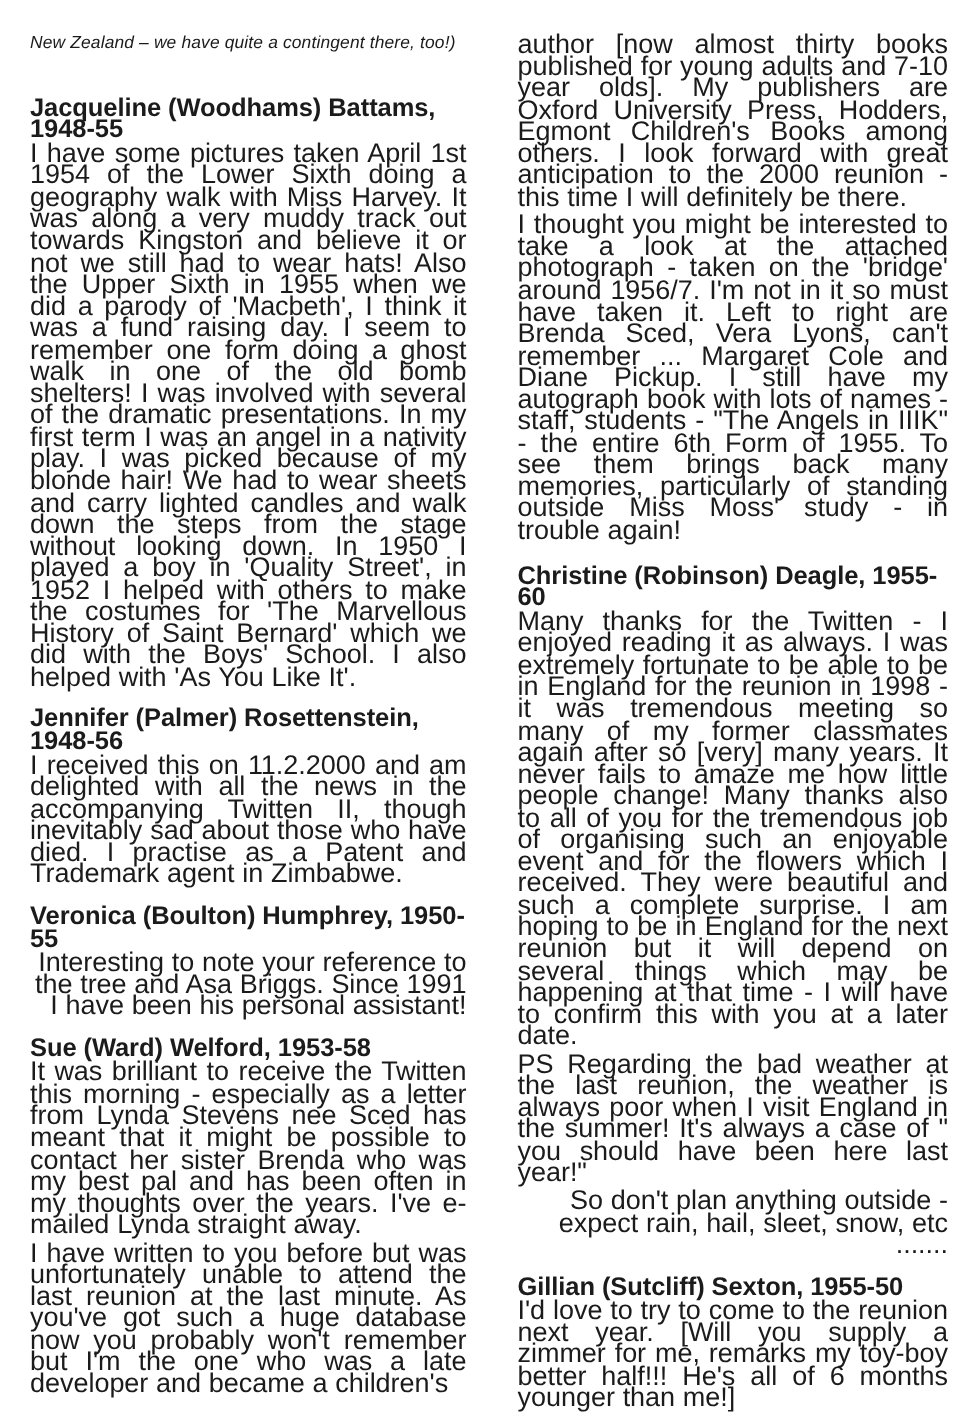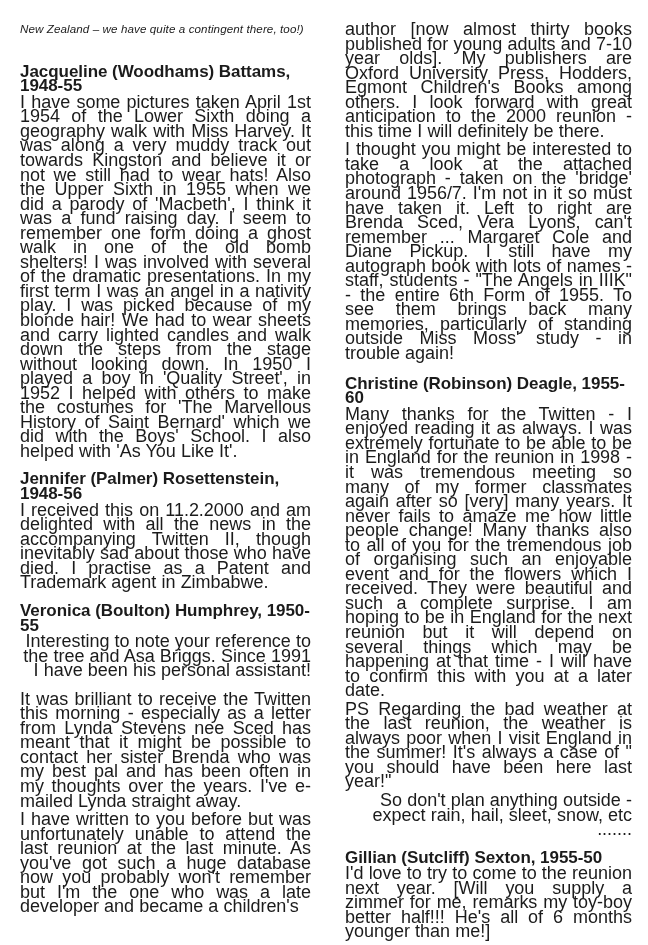--- a/index.html
+++ b/index.html
@@ -103,20 +103,21 @@
         <div class="entry-heading">Jennifer (Palmer) Rosettenstein, 1948-56</div>
         <p class="para">I received this on 11.2.2000 and am delighted with all the news in the accompanying Twitten II, though inevitably sad about those who have died.  I practise as a Patent and Trademark agent in Zimbabwe.</p>
       </div>
 
       <div class="entry gap-before">
         <div class="entry-heading">Veronica (Boulton) Humphrey, 1950-55</div>
         <p class="para no-justify">Interesting to note your reference to the tree and Asa Briggs.  Since 1991 I have been his personal assistant!</p>
       </div>
 
       <div class="entry gap-before">
+        <div class="entry-heading">Sue (Ward) Welford, 1953-58</div>
         <p class="para">It was brilliant to receive the Twitten this morning - especially as a letter from Lynda Stevens nee Sced has meant that it might be possible to contact her sister Brenda who was my best pal and has been often in my thoughts over the years.  I've e-mailed Lynda straight away.</p>
         <p class="para">I have written to you before but was unfortunately unable to attend the last reunion at the last minute.  As you've got such a huge database now you probably won't remember but I'm the one who was a late developer and became a children's</p>
       </div>
 
     </div>
 
     <div class="column column-right">
 
       <p class="para">author [now almost thirty books published for young adults and 7-10 year olds].  My publishers are Oxford University Press, Hodders, Egmont Children's Books among others. I look forward with great anticipation to the 2000 reunion - this time I will definitely be there.</p>
       <p class="para">I thought you might be interested to take a look at the attached photograph - taken on the 'bridge' around 1956/7.  I'm not in it so must have taken it.  Left to right are Brenda Sced, Vera Lyons, can't remember ... Margaret Cole and Diane Pickup.  I still have my autograph book with lots of names - staff, students - "The Angels in IIIK" - the entire 6th Form of 1955.  To see them brings back many memories, particularly of standing outside Miss Moss' study - in trouble again!</p>

